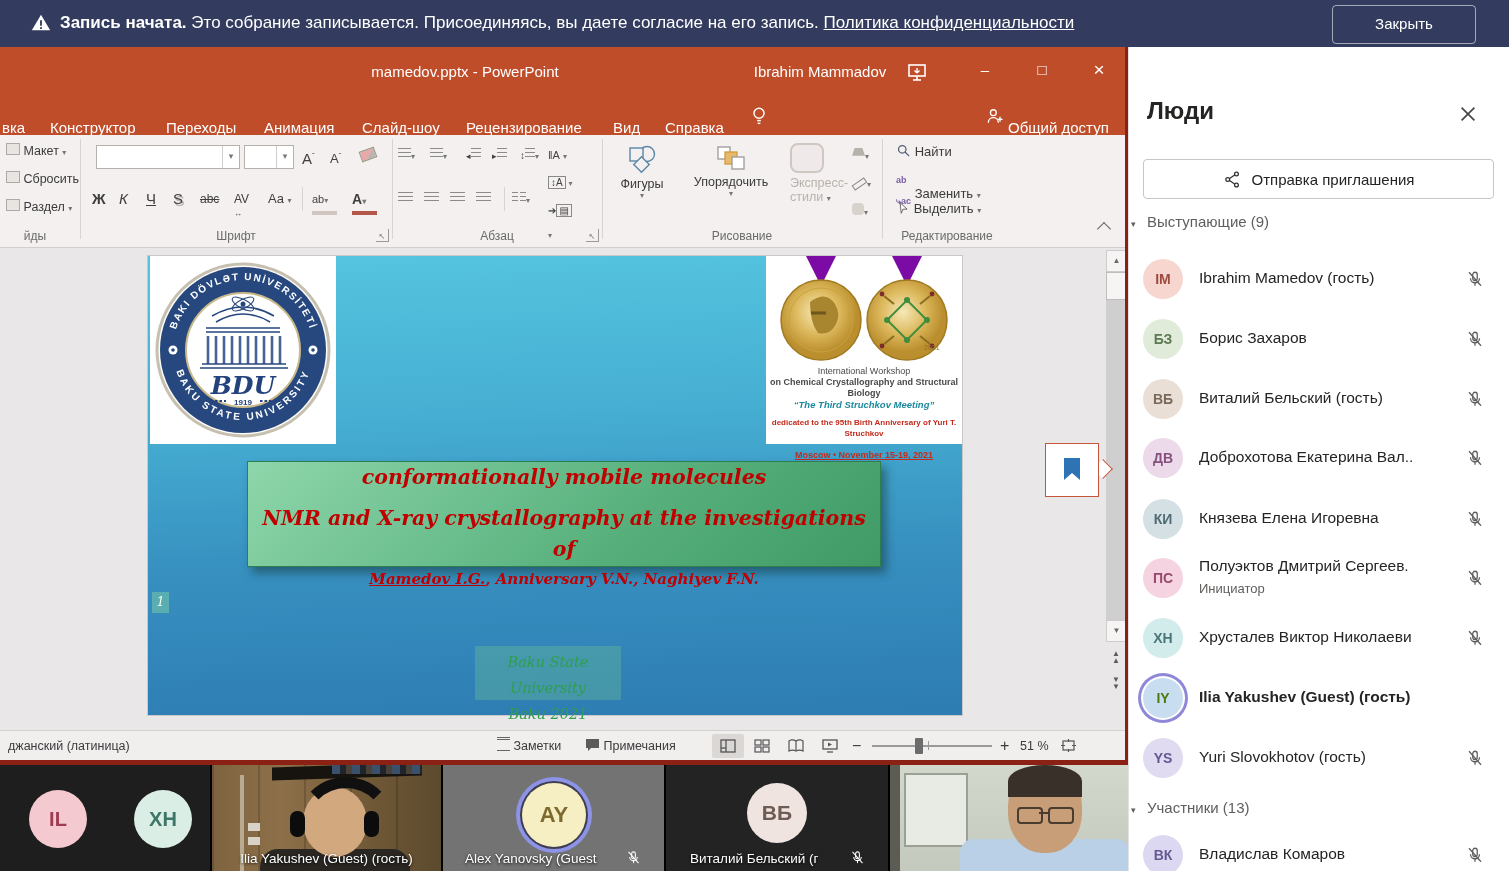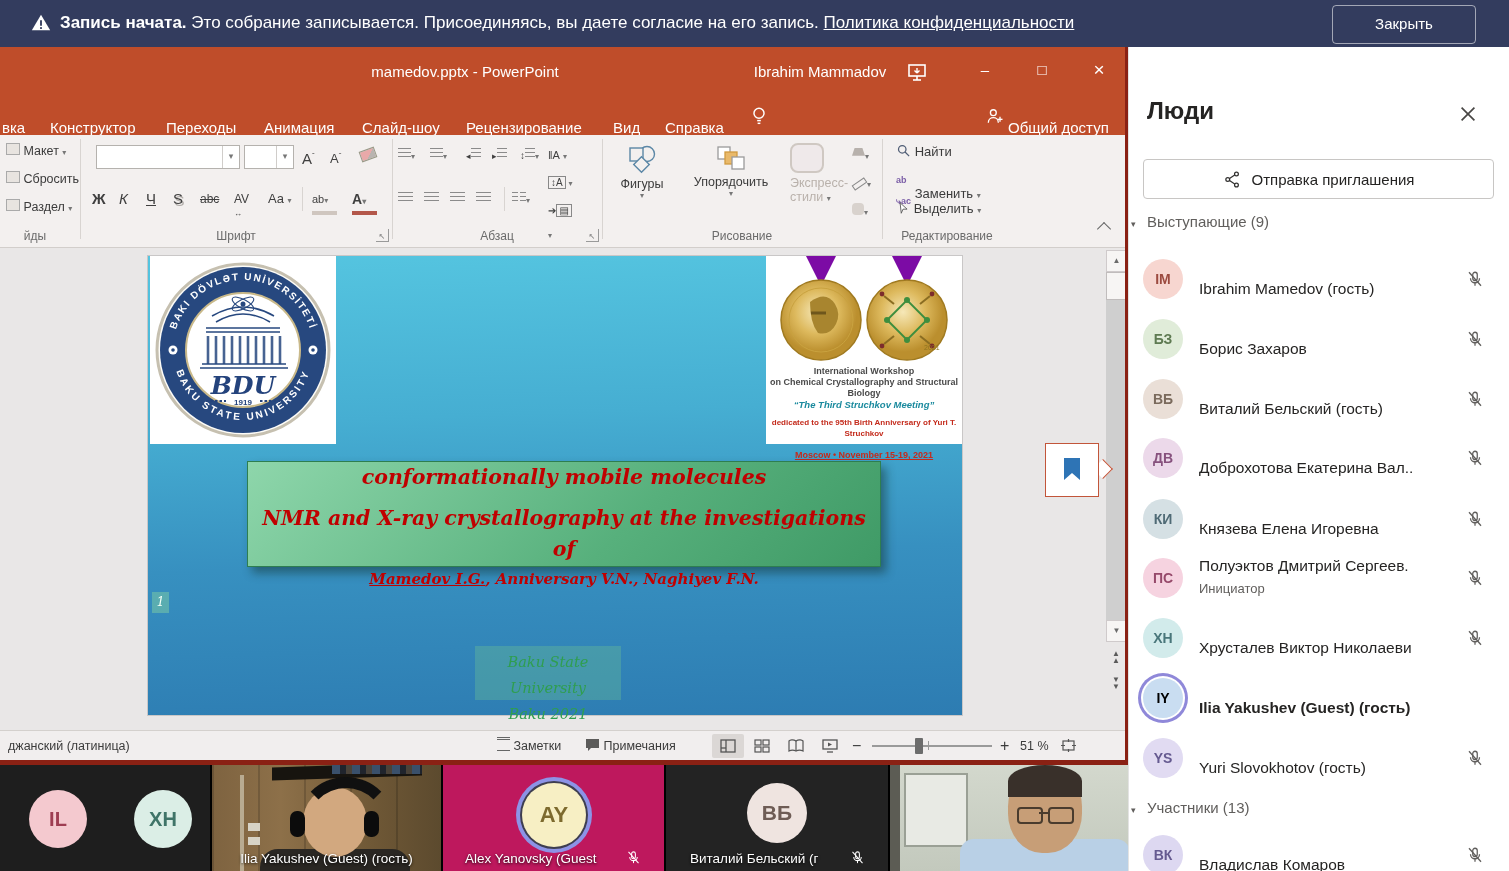--- a/index.html
+++ b/index.html
@@ -73,21 +73,21 @@
   
   #panel{left:1128px;top:47px;width:381px;height:824px;background:#fff;border-left:1px solid #e3e3e3;color:#252423}
   #panel-title{left:18px;top:50px;font-size:24px;font-weight:bold}
   #panel-close{left:328px;top:56px;width:26px;height:26px;cursor:pointer}
   #invite-btn{left:14px;top:112px;width:349px;height:38px;border:1px solid #c8c6c4;border-radius:4px;
       display:flex;align-items:center;justify-content:center;gap:10px;font-size:15px;cursor:pointer;background:#fff}
   .sect{font-size:15px;color:#605e5c;cursor:pointer}
   .prow{left:0;width:381px;height:60px;cursor:pointer}
   .pav{position:absolute;left:14px;top:10px;width:40px;height:40px;border-radius:50%;
        font-size:14px;font-weight:bold;display:flex;align-items:center;justify-content:center}
-  .pname{position:absolute;left:70px;top:31px;font-size:15.5px;white-space:nowrap}
+  .pname{position:absolute;left:70px;top:20px;font-size:15.5px;white-space:nowrap}
   .psub{position:absolute;left:70px;top:33px;font-size:13px;color:#605e5c}
   .pmic{position:absolute;left:337px;top:21px;width:18px;height:18px;color:#605e5c;cursor:pointer}
   .ring{box-shadow:0 0 0 2px #fff,0 0 0 5px #8f88d9}
   
   #strip{left:0;top:765px;width:1128px;height:106px;background:#000}
   .tile{position:absolute;top:0;height:106px;overflow:hidden}
   .bigav{position:absolute;border-radius:50%;font-weight:bold;display:flex;align-items:center;justify-content:center}
   .vlabel{position:absolute;bottom:5px;color:#fff;font-size:13.5px;text-shadow:0 1px 3px rgba(0,0,0,.9);white-space:nowrap}
   .wmic{position:absolute;width:15px;height:15px;color:#fff;bottom:6px}
   svg{display:block}
@@ -362,21 +362,21 @@
           <line x1="128" y1="48" x2="118" y2="40" stroke="#8a6d22" stroke-width="2"></line>
           <line x1="154" y1="48" x2="164" y2="40" stroke="#8a6d22" stroke-width="2"></line>
           <line x1="128" y1="80" x2="118" y2="88" stroke="#8a6d22" stroke-width="2"></line>
           <line x1="154" y1="80" x2="164" y2="88" stroke="#8a6d22" stroke-width="2"></line>
           <circle cx="116" cy="38" r="2.4" fill="#7c2c2c"></circle>
             <circle cx="166" cy="38" r="2.4" fill="#7c2c2c"></circle>
           <circle cx="116" cy="90" r="2.4" fill="#7c2c2c"></circle>
             <circle cx="166" cy="90" r="2.4" fill="#7c2c2c"></circle>
           <text x="158" y="94" font-size="7" fill="#8f7420" font-family="Liberation Sans,sans-serif">2021</text>
         </svg>
-        <div class="ws-t" style="font-size:9px;font-weight:bold;color:#4a4a4a;margin-top:2px">International Workshop</div>
+        <div class="ws-t" style="font-size:9px;font-weight:normal;color:#4a4a4a;margin-top:2px">International Workshop</div>
         <div class="ws-t" style="font-size:9px;font-weight:bold;color:#4a4a4a">on Chemical Crystallography and Structural Biology</div>
         <div class="ws-t" style="font-size:9.5px;font-weight:bold;font-style:italic;color:#1b8a9e">“The Third Struchkov Meeting”</div>
         <div class="ws-t" style="font-size:8px;font-weight:bold;color:#c42b1c;margin-top:7px">dedicated to the 95th Birth Anniversary of Yuri T. Struchkov</div>
         <div class="ws-t" style="font-size:9px;font-weight:bold;color:#c42b1c;text-decoration:underline;margin-top:11px">Moscow • November 15-19, 2021</div>
       </div>
 
       <div id="title-box" class="abs">
         <div class="l">conformationally mobile molecules</div>
         <div class="l" style="margin-top:10px">NMR and X-ray crystallography at the investigations of</div>
         <div class="a">
@@ -539,21 +539,21 @@
   <div class="abs prow" style="top:561px">
     <div class="pav" style="background: rgb(210, 235, 235); color: rgb(73, 118, 122);">ХН</div>
     <div class="pname">Хрусталев Виктор Николаеви</div>
     <span class="pmic">
         <svg width="18" height="18">
           <use href="#i-micoff"></use>
         </svg>
       </span>
   </div>
   <div class="abs prow" style="top:621px">
-    <div class="pav ring" style="background: rgb(201, 221, 241); color: #000000;">IY</div>
+    <div class="pav ring" style="background: rgb(201, 221, 241); color: #4d7c0f;">IY</div>
     <div class="pname" style="font-weight:bold">Ilia Yakushev (Guest) (гость)</div>
   </div>
   <div class="abs prow" style="top:681px">
     <div class="pav" style="background: rgb(225, 219, 242); color: rgb(101, 90, 144);">YS</div>
     <div class="pname">Yuri Slovokhotov (гость)</div>
     <span class="pmic">
         <svg width="18" height="18">
           <use href="#i-micoff"></use>
         </svg>
       </span>
@@ -586,21 +586,21 @@
     <div class="abs" style="left:36px;top:58px;width:12px;height:8px;background:#d7d3c6"></div>
     <div class="abs" style="left:36px;top:72px;width:12px;height:8px;background:#d7d3c6"></div>
     <div class="abs" style="left:48px;top:84px;width:150px;height:40px;background:#2a2723;border-radius:18px 18px 0 0"></div>
     <div class="abs" style="left:91px;top:22px;width:64px;height:70px;border-radius:50%;background:#d2a87f"></div>
     <div class="abs" style="left:84px;top:12px;width:78px;height:78px;border:11px solid transparent;border-top-color:#101010;border-radius:50%"></div>
     <div class="abs" style="left:78px;top:46px;width:15px;height:26px;border-radius:7px;background:#0c0c0c"></div>
     <div class="abs" style="left:152px;top:46px;width:15px;height:26px;border-radius:7px;background:#0c0c0c"></div>
     <div class="vlabel" style="left:0;width:229px;text-align:center">Ilia Yakushev (Guest) (гость)</div>
   </div>
 
-  <div class="tile" style="left: 443px; width: 221px; background: #be185d; text-decoration: underline;">
+  <div class="tile" style="left: 443px; width: 221px; background: #737373; text-decoration: underline;">
     <div class="bigav" style="left: 79px; top: 18px; width: 64px; height: 64px; font-size: 22px; box-shadow: rgb(62, 62, 80) 0px 0px 0px 2px, rgb(141, 147, 230) 0px 0px 0px 6px; background: rgb(247, 239, 196); color: rgb(125, 106, 46);">AY</div>
     <div class="vlabel" style="left:22px">Alex Yanovsky (Guest</div>
     <span class="wmic" style="left:183px">
         <svg width="15" height="15">
           <use href="#i-micoff"></use>
         </svg>
       </span>
   </div>
 
   <div class="tile" style="left: 666px; width: 222px; background: rgb(35, 35, 35);">

